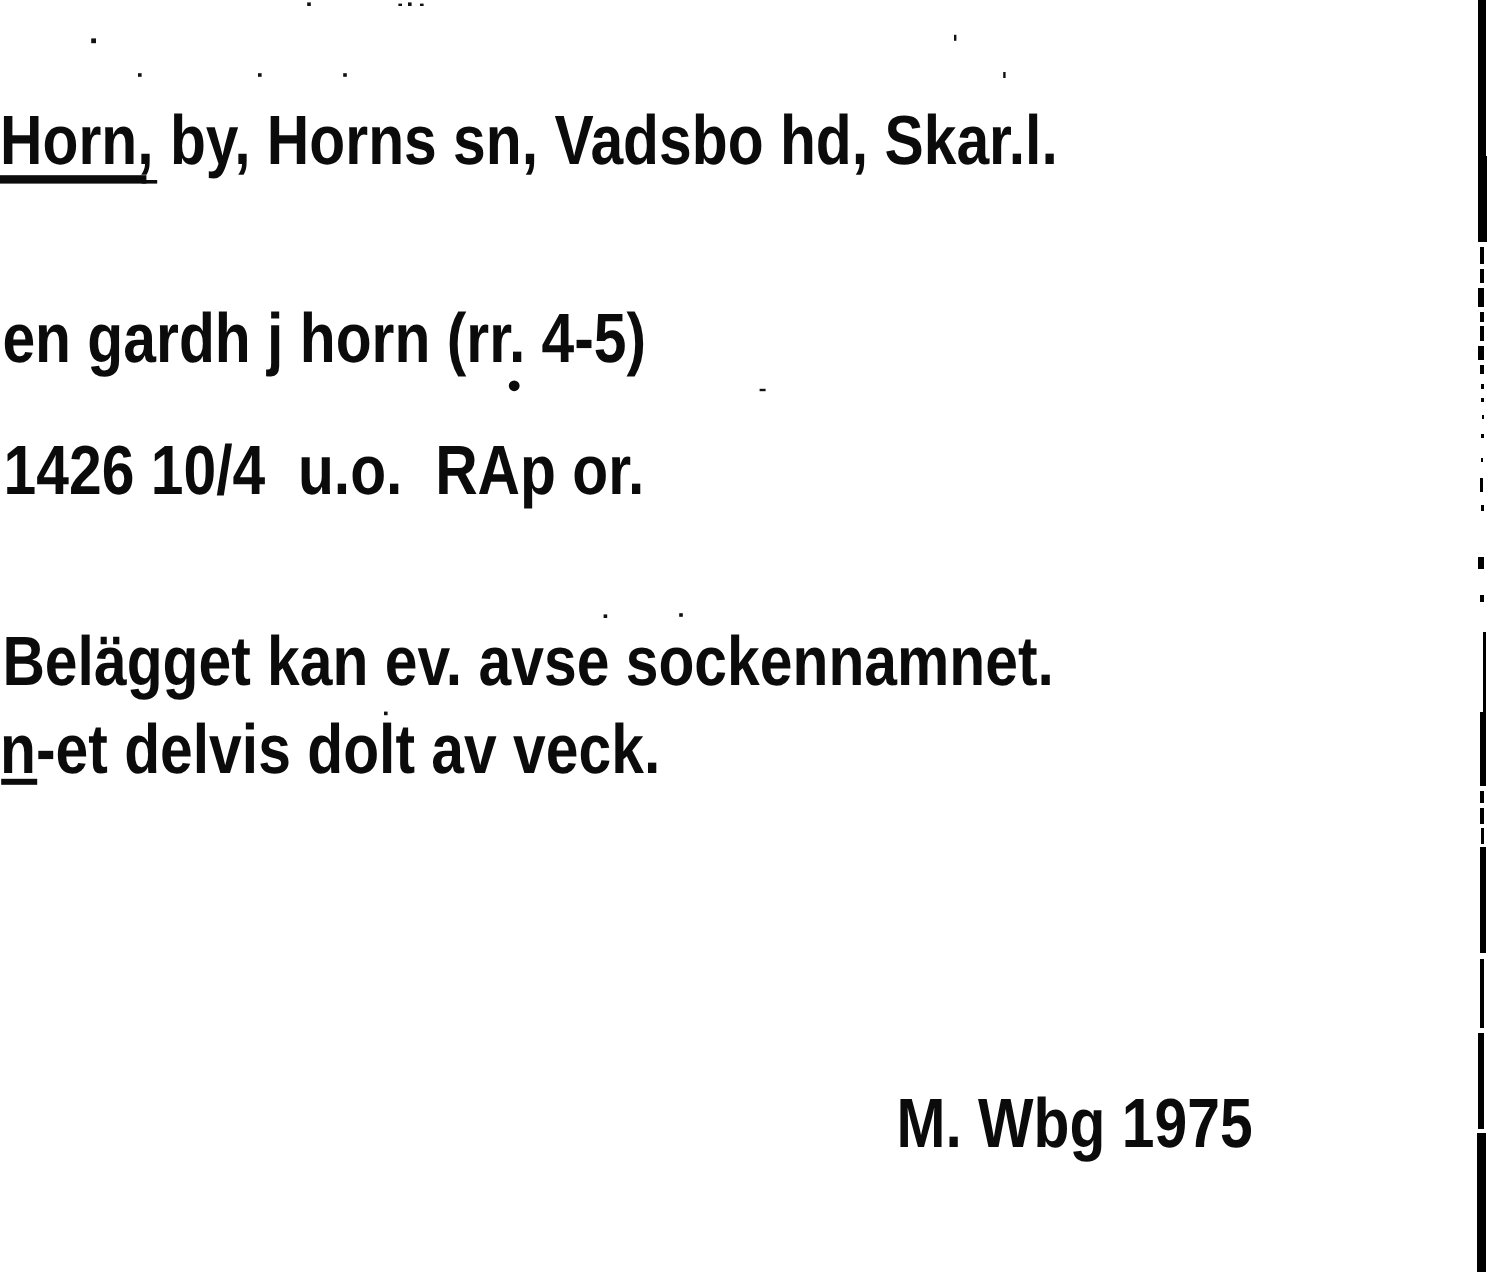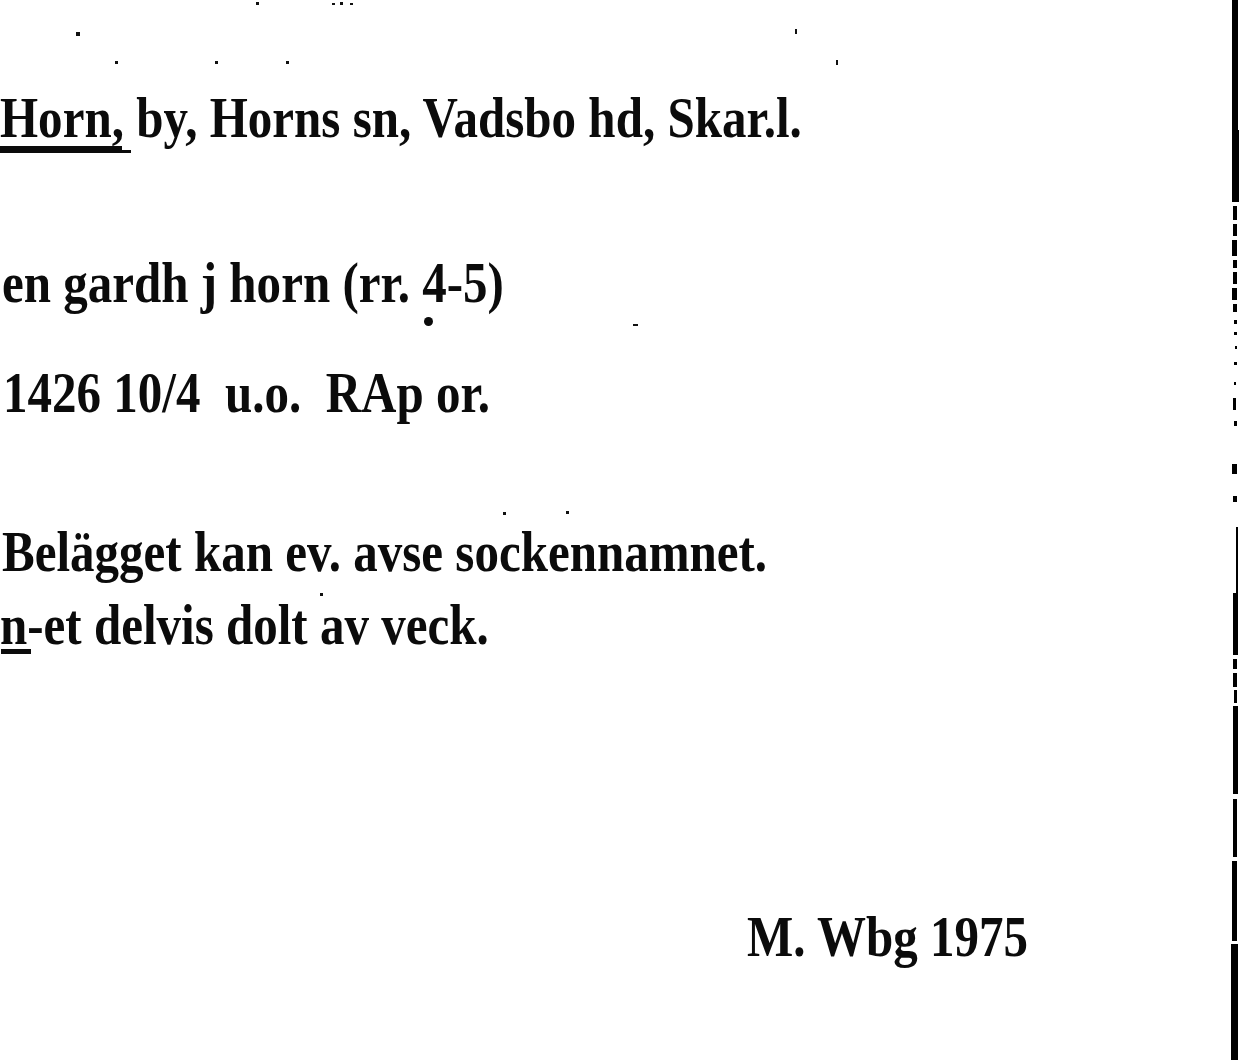--- a/index.html
+++ b/index.html
@@ -2,21 +2,21 @@
 <html><head>
 <meta charset="utf-8">
 <style>
   html, body { margin: 0; padding: 0; background: #e8e8e8; }
   .card {
     position: relative;
     width: 1245px;
     height: 1060px;
     background: #ffffff;
     overflow: hidden;
-    font-family: Liberation Serif, serif;
+    font-family: Liberation Sans, sans-serif;
     color: #0b0b0b;
   }
   
   .tl {
     position: absolute;
     font-size: 58px;
     line-height: 1;
     font-weight: bold;
     white-space: pre;
     letter-spacing: 0;

